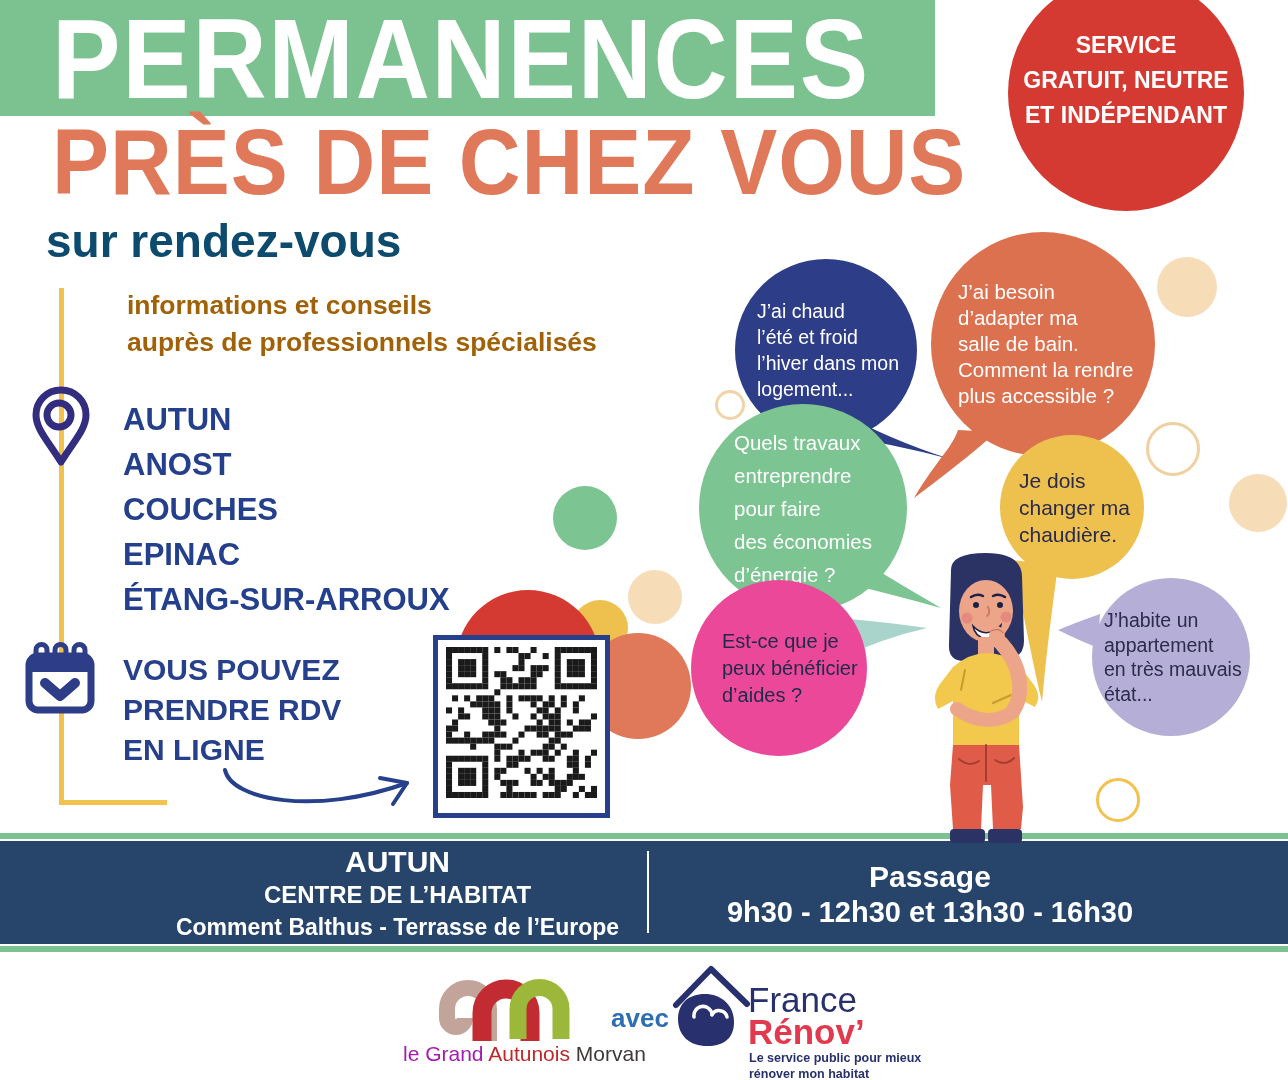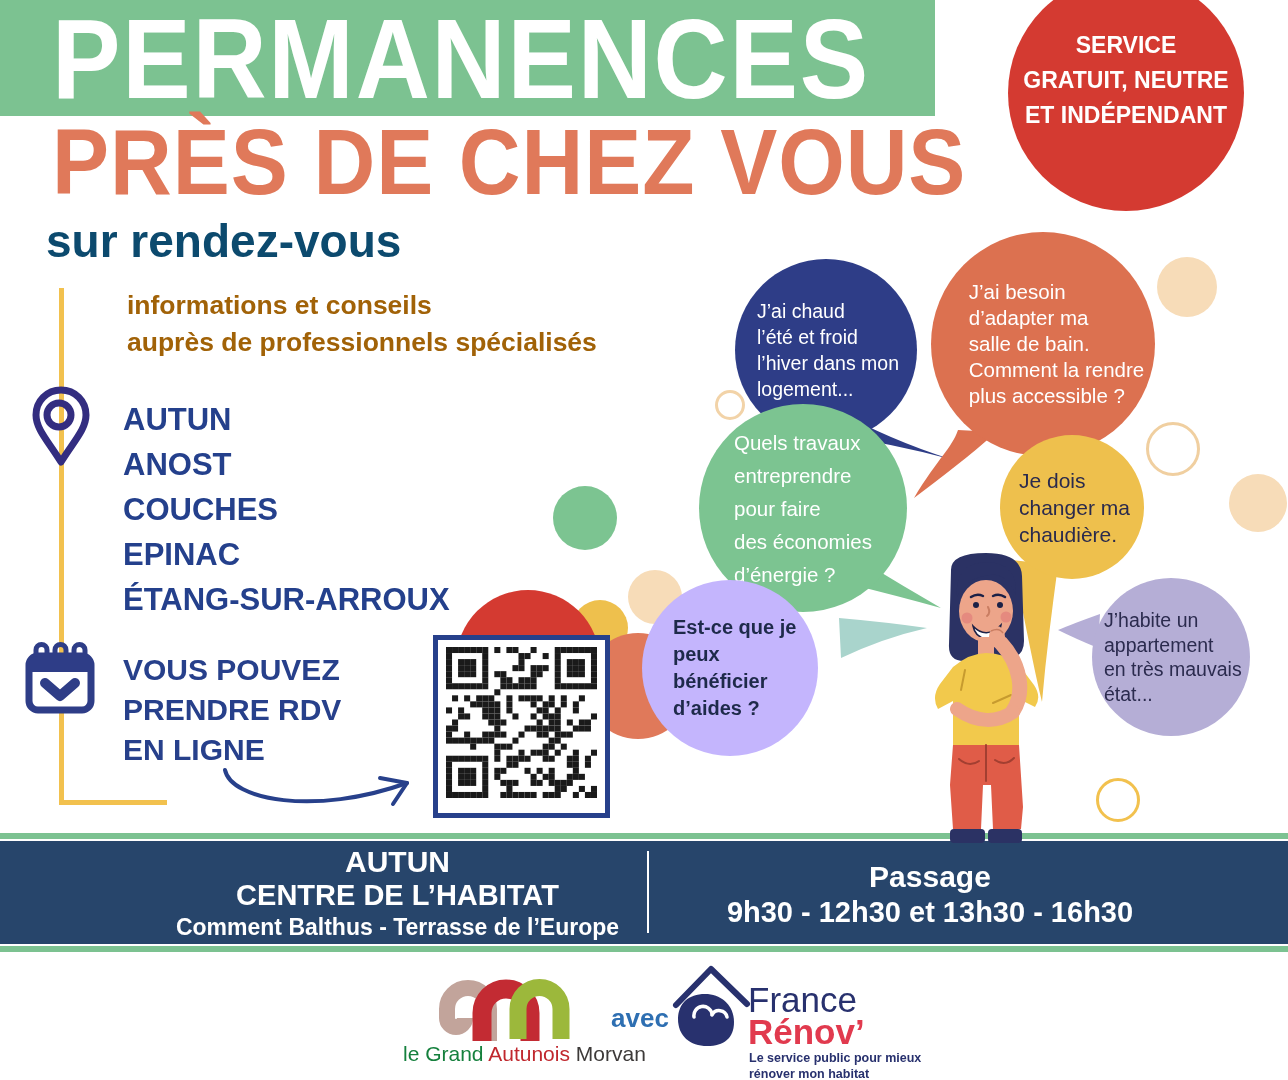--- a/index.html
+++ b/index.html
@@ -43,50 +43,50 @@
   .qr-box{left:433px;top:635px;width:177px;height:183px;background:#fff;border:5px solid #27408b;
           box-sizing:border-box;z-index:4;}
   .qr-box svg{display:block;margin:7px auto 0 auto;}
 
   
   .bubble{border-radius:50%;display:flex;align-items:center;z-index:3;font-weight:500;}
   .bubble .txt{white-space:pre-line;}
   .b1{left:735px;top:259px;width:182px;height:182px;background:#2e3d87;color:#fff;
       font-size:19.5px;line-height:26px;padding-left:22px;box-sizing:border-box;}
   .b2{left:931px;top:232px;width:224px;height:224px;background:#dc7150;color:#fff;
-      font-size:20.5px;line-height:26px;padding-left:27px;box-sizing:border-box;justify-content:center;}
+      font-size:20.5px;line-height:26px;padding-left:27px;box-sizing:border-box;}
   .b3{left:699px;top:404px;width:208px;height:208px;background:#7cc491;color:#fff;
       font-size:20.5px;line-height:33px;padding-left:35px;box-sizing:border-box;}
   .b4{left:1000px;top:435px;width:144px;height:144px;background:#eec04d;color:#2a2a4d;
       font-size:21px;line-height:27px;padding-left:19px;box-sizing:border-box;}
-  .b5{left:642px;top:580px;width:176px;height:176px;background:#c4b5fd;color:#1e2a4a;
-      font-size:20px;line-height:27px;padding-left:31px;box-sizing:border-box;font-weight:bold;}
+  .b5{left:691px;top:580px;width:176px;height:176px;background:#ec4899;color:#1e2a4a;
+      font-size:20px;line-height:27px;padding-left:31px;box-sizing:border-box;}
   .b6{left:1092px;top:578px;width:158px;height:158px;background:#b5aed6;color:#2b2b4e;
       font-size:19.5px;line-height:24.5px;padding-left:12px;box-sizing:border-box;}
   .tail{z-index:2;}
 
   .woman-svg{left:895px;top:545px;z-index:7;}
 
   
   .banner{left:0;top:833px;width:1288px;height:119px;background:#27456b;border-top:6px solid #7cc291;
           border-bottom:6px solid #7cc291;box-sizing:border-box;z-index:6;
           box-shadow:inset 0 2px 0 #ffffff, inset 0 -2px 0 #ffffff;}
   .banner-left{left:95px;top:845px;width:605px;text-align:center;color:#fff;z-index:7;}
   .banner-left .l1{font-size:30px;font-weight:bold;line-height:33px;}
-  .banner-left .l2{font-size:29px;font-weight:bold;line-height:34px;}
+  .banner-left .l2{font-size:24px;font-weight:bold;line-height:34px;}
   .banner-left .l3{font-size:23px;font-weight:600;line-height:31px;}
   .banner-div{left:647px;top:851px;width:2px;height:82px;background:#ffffff;z-index:7;}
   .banner-right{left:660px;top:860px;width:540px;text-align:center;color:#fff;z-index:7;}
   .banner-right .l1{font-size:30px;font-weight:bold;line-height:34px;}
   .banner-right .l2{font-size:29px;font-weight:bold;line-height:36px;}
 
   
   .gam-svg{left:435px;top:975px;z-index:2;}
   .gam-text{left:403px;top:1042px;font-size:21px;z-index:2;white-space:nowrap;}
-  .gam-text .g1{color:#15803d;margin-top:32px;}
+  .gam-text .g1{color:#a21caf;margin-top:32px;}
   .gam-text .g2{color:#c0272d;}
   .gam-text .g3{color:#3d3a39;}
   .avec{left:611px;top:1003px;font-size:26px;font-weight:600;color:#2e6fb2;z-index:2;}
   .fr-svg{left:665px;top:960px;z-index:2;}
   .fr-name1{left:748px;top:983px;font-size:35px;font-weight:normal;color:#28316e;line-height:34px;z-index:2;}
   .fr-name2{left:748px;top:1015px;font-size:35px;font-weight:bold;color:#e13a4e;line-height:34px;z-index:2;}
   .fr-tag{left:749px;top:1050px;font-size:12.5px;font-weight:bold;color:#28316e;line-height:16px;z-index:2;}
 </style>
 </head>
 <body>

